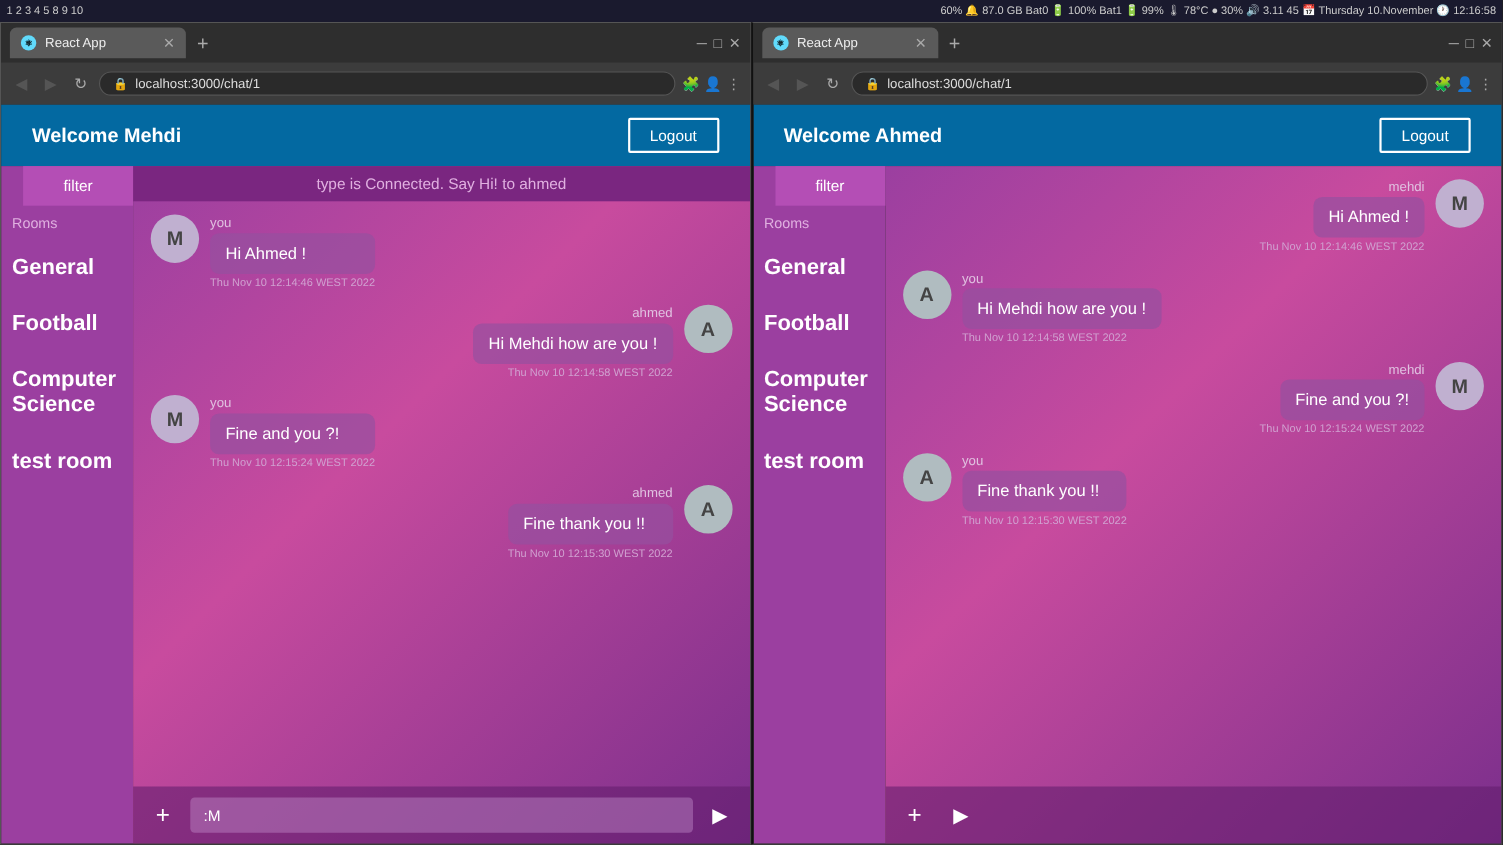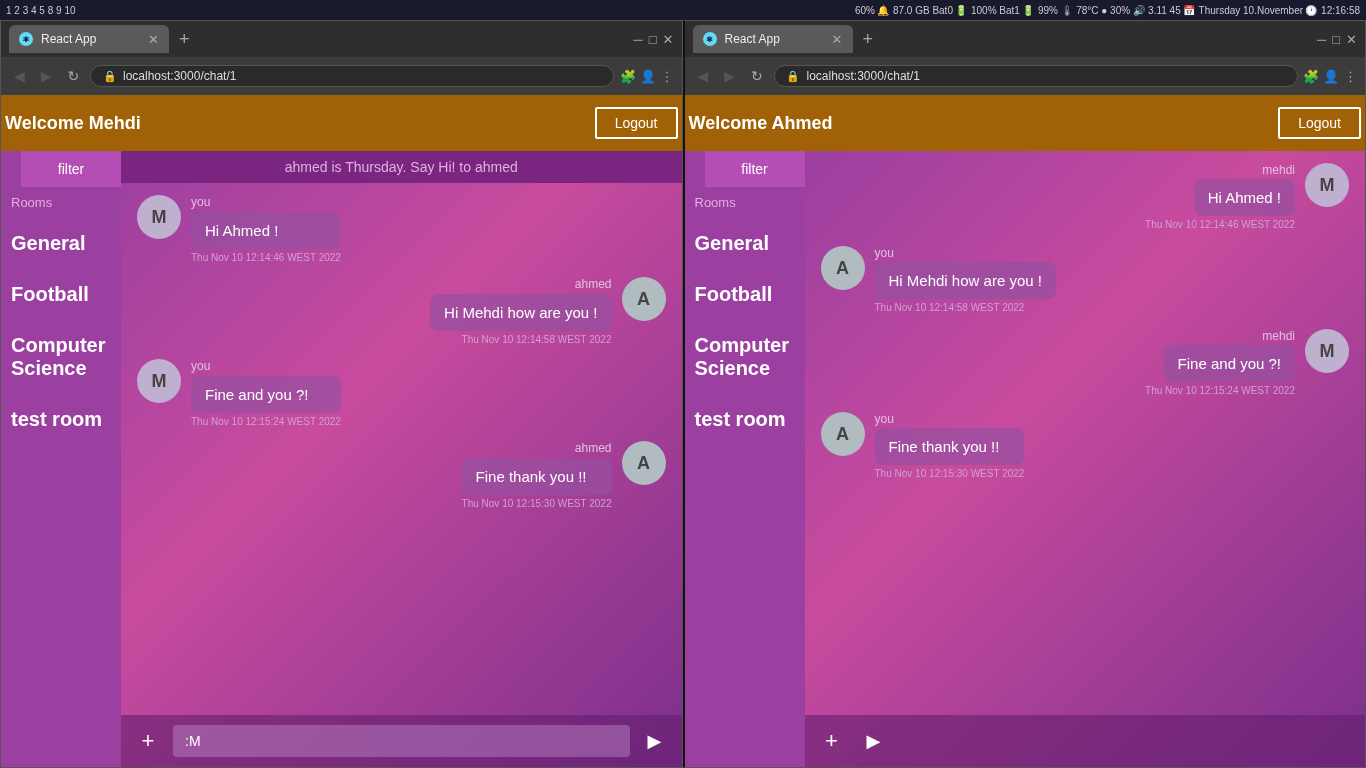--- a/index.html
+++ b/index.html
@@ -127,25 +127,25 @@
     
     .app-content {
       flex: 1;
       display: flex;
       flex-direction: column;
       overflow: hidden;
     }
 
     
     .app-header {
-      background: #a16207;
+      background: #0369a1;
       display: flex;
       align-items: center;
       justify-content: space-between;
-      padding: 8px 4px;
+      padding: 8px 28px;
       height: 56px;
       flex-shrink: 0;
     }
     .welcome-text {
       font-size: 18px;
       color: white;
     }
     .welcome-text span { font-weight: bold; }
     .logout-btn {
       background: transparent;
@@ -413,21 +413,21 @@
       <div class="main-layout">
         <div class="sidebar">
           <button class="filter-btn">filter</button>
           <div class="rooms-header">Rooms</div>
           <div class="room-item">General</div>
           <div class="room-item">Football</div>
           <div class="room-item">Computer<br>Science</div>
           <div class="room-item">test room</div>
         </div>
         <div class="chat-area">
-          <div class="connection-banner">ahmed is Thursday. Say Hi! to ahmed</div>
+          <div class="connection-banner">type is Connected. Say Hi! to ahmed</div>
           <div class="messages">
 
             <div class="msg-group own">
               <div class="msg-row">
                 <div class="avatar m-avatar">M</div>
                 <div class="msg-content">
                   <span class="sender-label">you</span>
                   <div class="bubble">Hi Ahmed !</div>
                   <span class="msg-time">Thu Nov 10 12:14:46 WEST 2022</span>
                 </div>

